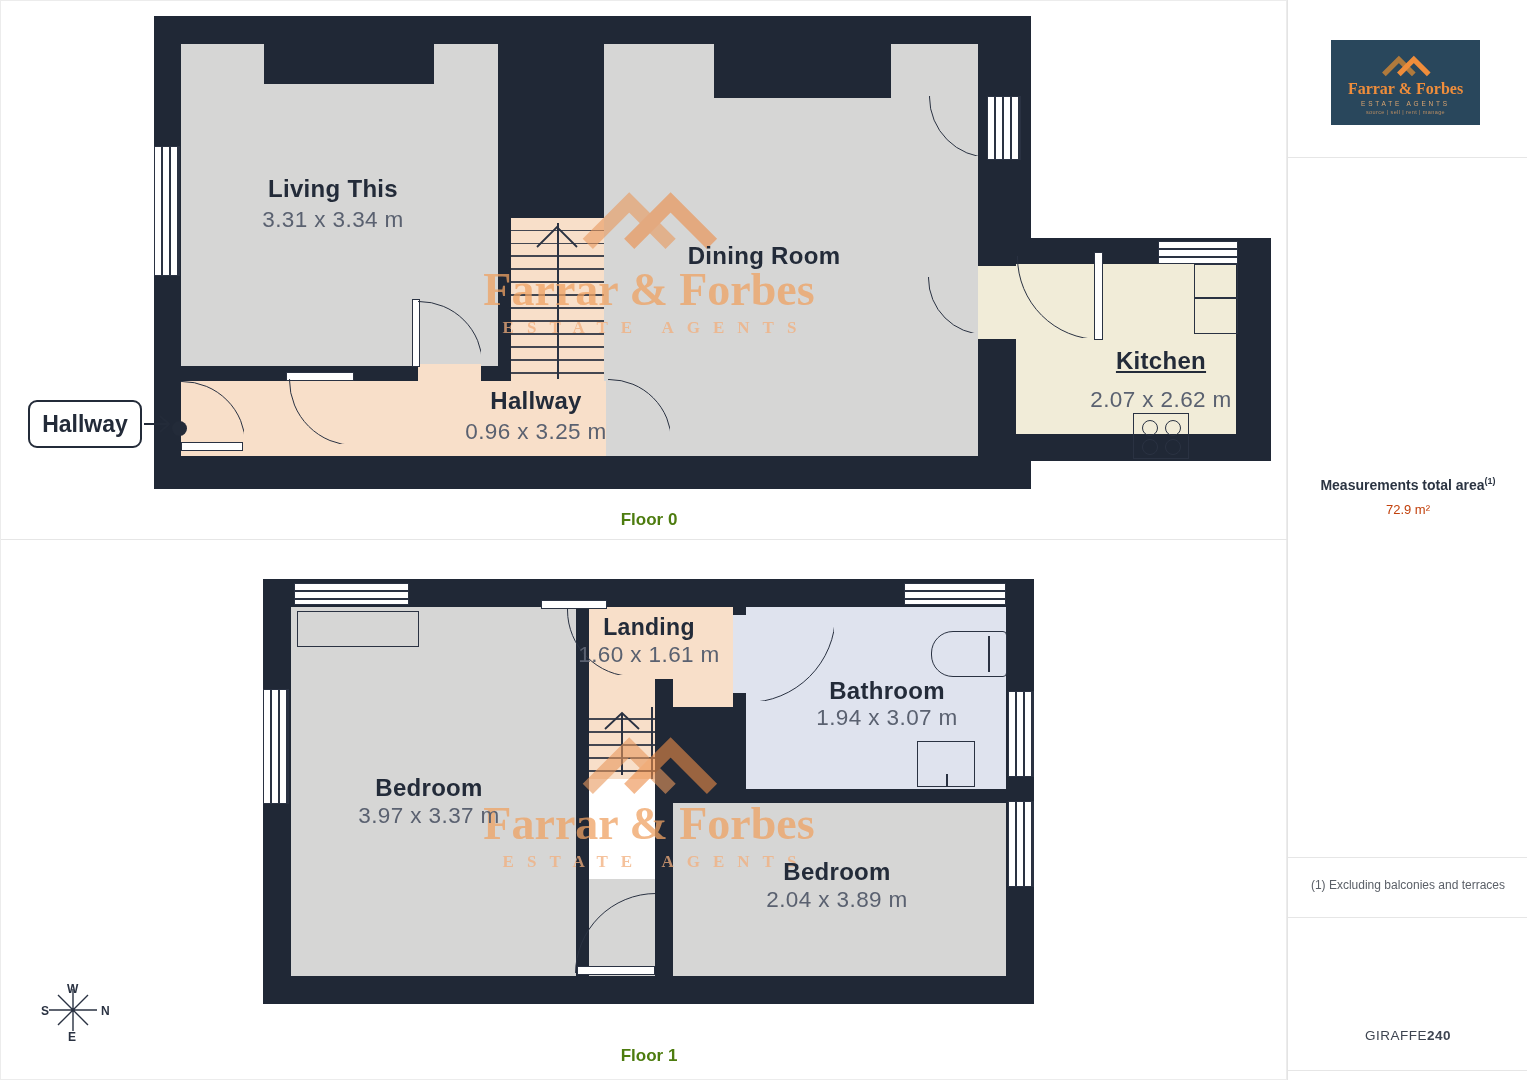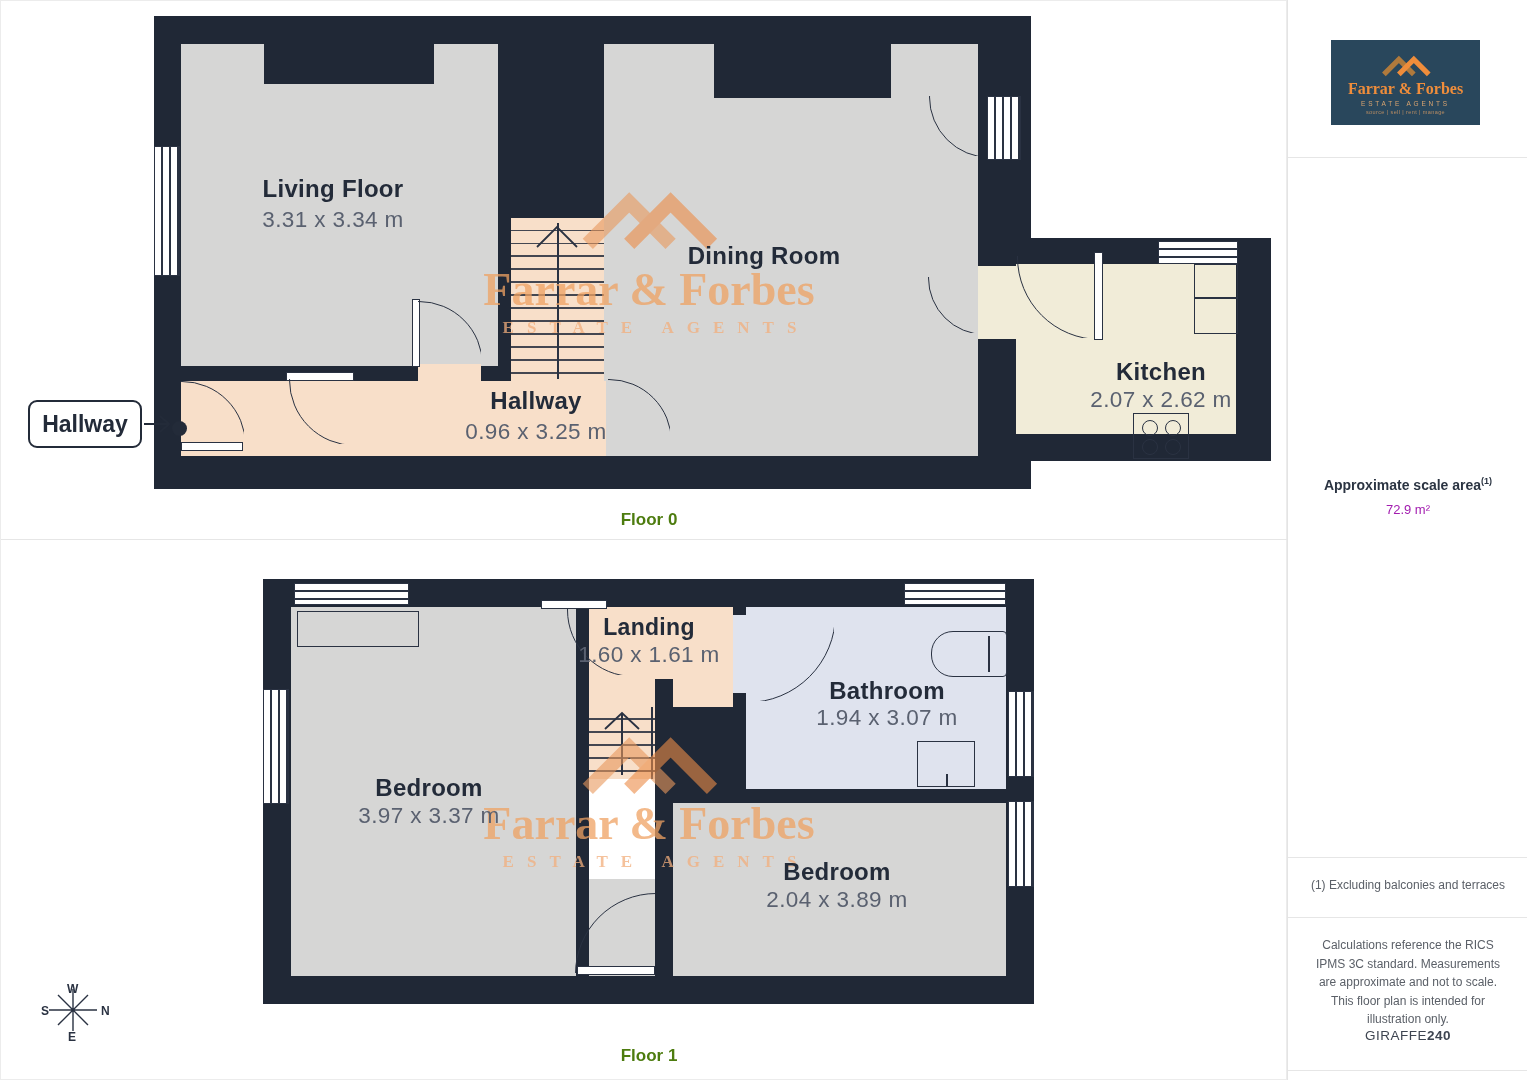--- a/index.html
+++ b/index.html
@@ -95,24 +95,24 @@
     <span class="circ" style="left:31px;top:25px;width:14px;height:14px;"></span>
   </div>
 
   <svg class="a wm-roof" style="left:573px;top:178px;" width="150" height="72" viewBox="0 0 160 80">
     <path d="M12 72 L58 26 L104 72" fill="none" stroke="#e9995d" stroke-width="16"></path>
     <path d="M58 72 L104 26 L150 72" fill="none" stroke="#ec8c47" stroke-width="16"></path>
   </svg>
   <div class="wm wm-brand" style="left:648px;top:288px;">Farrar &amp; Forbes</div>
   <div class="wm wm-sub" style="left:655px;top:327px;">ESTATE AGENTS</div>
 
-  <div class="rn" style="left:332px;top:188px;">Living Floor</div>
+  <div class="rn" style="left:332px;top:188px;">Living This</div>
   <div class="rd" style="left:332px;top:219px;">3.31 x 3.34 m</div>
   <div class="rn" style="left:763px;top:255px;">Dining Room</div>
-  <div class="rn" style="left:1160px;top:371px;">Kitchen</div>
+  <div class="rn" style="left:1160px;top:360px;text-decoration:underline;">Kitchen</div>
   <div class="rd" style="left:1160px;top:399px;">2.07 x 2.62 m</div>
   <div class="rn" style="left:535px;top:400px;">Hallway</div>
   <div class="rd" style="left:535px;top:431px;">0.96 x 3.25 m</div>
 
   <div class="a" style="left:27px;top:399px;width:114px;height:48px;border:2.5px solid #232b39;border-radius:9px;background:#fff;display:flex;align-items:center;justify-content:center;">
     <span style="font-size:23px;font-weight:800;color:#232b39;">Hallway</span>
   </div>
   <svg class="a" style="left:141px;top:409px;" width="36" height="28">
     <path d="M2 14 L27 14 M18 6 L27 14 L18 22" fill="none" stroke="#232b39" stroke-width="2.2"></path>
   </svg>
@@ -199,23 +199,22 @@
     <svg width="56" height="26" viewBox="0 0 160 80" style="margin-bottom:3px;">
       <path d="M12 72 L58 26 L104 72" fill="none" stroke="#b07a3c" stroke-width="16"></path>
       <path d="M58 72 L104 26 L150 72" fill="none" stroke="#ef8d3b" stroke-width="16"></path>
     </svg>
     <div style="font-family:'Liberation Serif',serif;font-weight:700;font-size:16px;color:#ef8d3b;white-space:nowrap;">Farrar &amp; Forbes</div>
     <div style="font-size:6.5px;letter-spacing:2.8px;color:#d9a470;margin-top:2px;white-space:nowrap;">ESTATE AGENTS</div>
     <div style="font-size:5.5px;letter-spacing:.4px;color:#b98d63;margin-top:2px;white-space:nowrap;">source | sell | rent | manage</div>
   </div>
 
   <div class="a" style="left:10px;top:476px;width:220px;text-align:center;">
-    <div style="font-size:14px;font-weight:700;color:#2b3442;"><span>Approximate scale area</span><sup>(1)</sup></div>
-    <div style="font-size:13px;color:#a21caf;margin-top:9px;">72.9 m²</div>
+    <div style="font-size:14px;font-weight:700;color:#2b3442;"><span>Measurements total area</span><sup>(1)</sup></div>
+    <div style="font-size:13px;color:#c2410c;margin-top:9px;">72.9 m²</div>
   </div>
 
   <div class="a side-txt" style="left:10px;top:878px;width:220px;">(1) Excluding balconies and terraces</div>
 
-  <div class="a side-txt" style="left:20px;top:936px;width:200px;line-height:1.55;">Calculations reference the RICS IPMS 3C standard. Measurements are approximate and not to scale. This floor plan is intended for illustration only.</div>
   <div class="a" style="left:10px;top:1028px;width:220px;text-align:center;font-size:13.5px;letter-spacing:.5px;color:#3e4551;">
     <span>GIRAFFE</span><b>240</b>
   </div>
 </div>
 
 </body></html>

